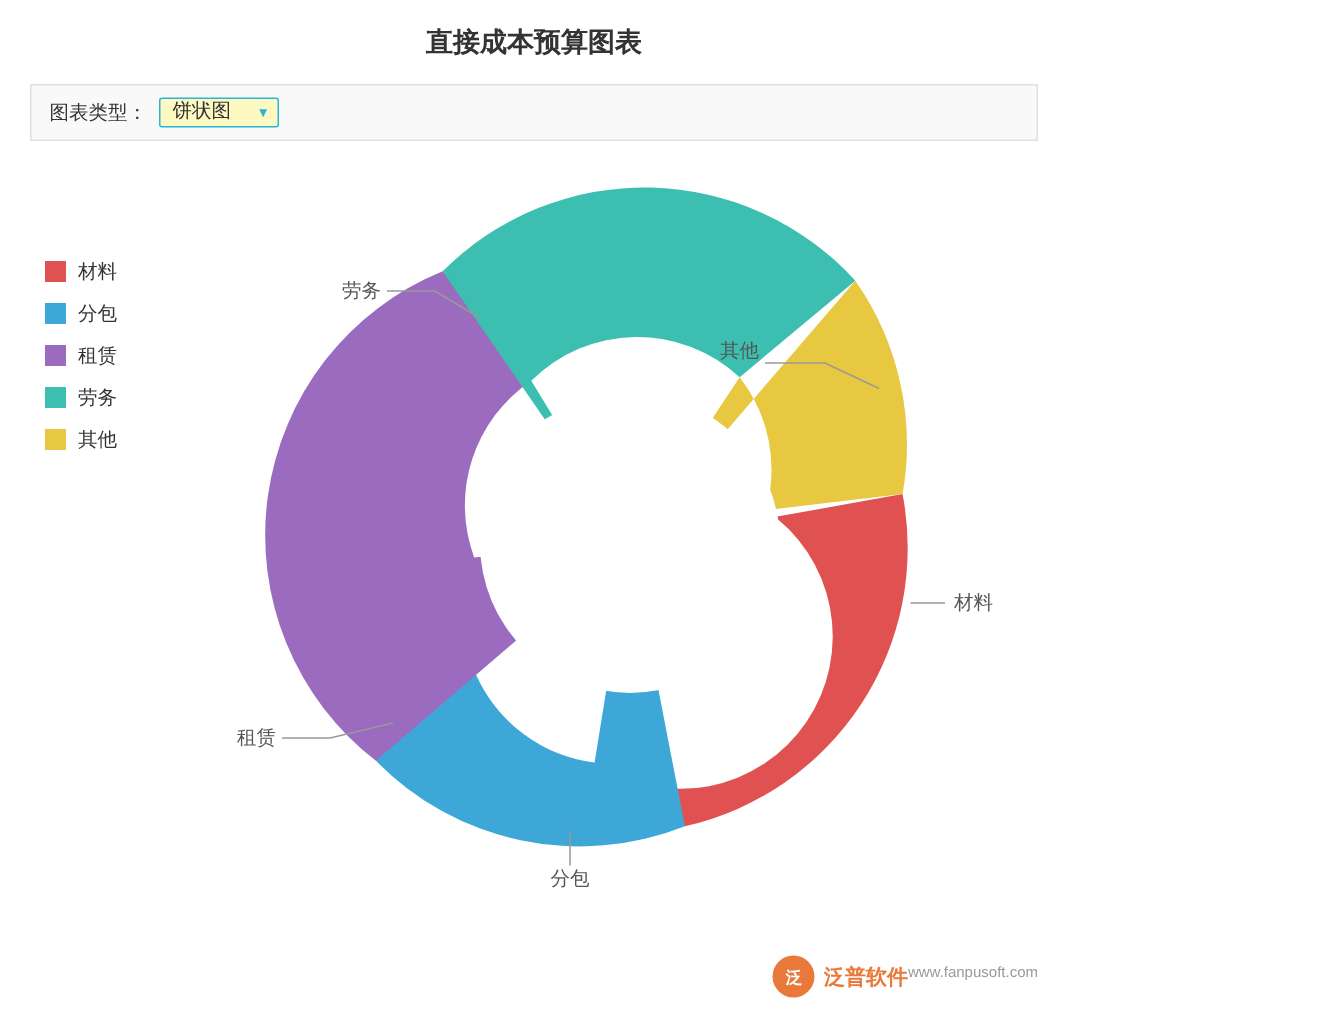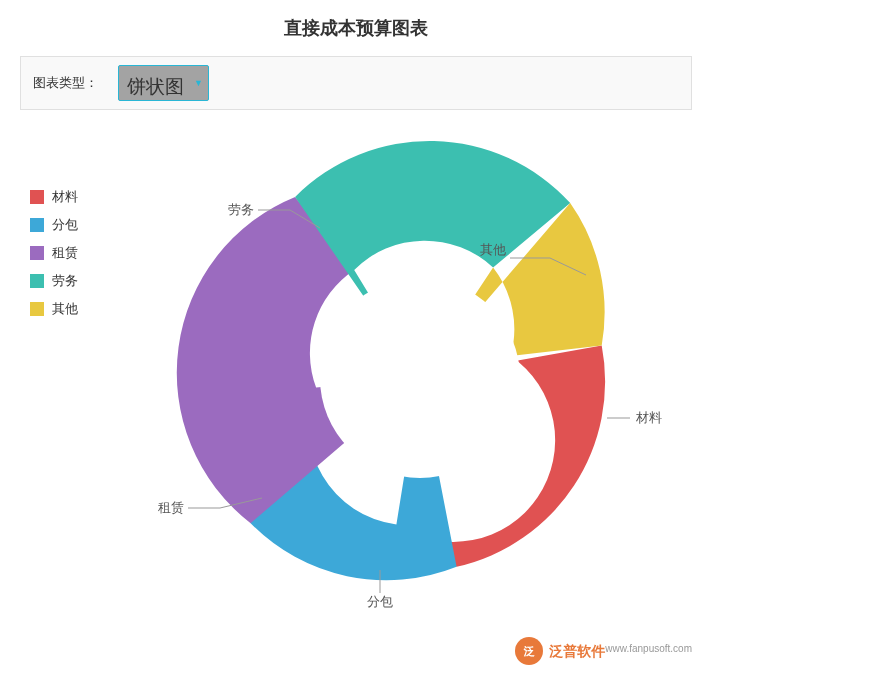--- a/index.html
+++ b/index.html
@@ -30,34 +30,34 @@
       align-items: center;
       gap: 16px;
       margin-bottom: 18px;
       padding: 8px 12px;
       background: #f9f9f9;
       border: 1px solid #e0e0e0;
     }
     .toolbar-group {
       display: flex;
       align-items: center;
-      gap: 20px;
+      gap: 8px;
     }
     .toolbar-label {
       font-size: 13px;
       color: #333;
       white-space: nowrap;
     }
     .toolbar-select {
       border: 1px solid #29b6d5;
       border-radius: 2px;
-      padding: 10px 24px 3px 8px;
-      font-size: 19px;
-      color: #333;
-      background: #a3a3a3;
+      padding: 0 24px 3px 8px;
+      font-size: 13px;
+      color: #333;
+      background: #fef9c3;
       appearance: none;
       -webkit-appearance: none;
       cursor: pointer;
       position: relative;
       min-width: 80px;
     }
     .select-wrapper {
       position: relative;
       display: inline-block;
     }

